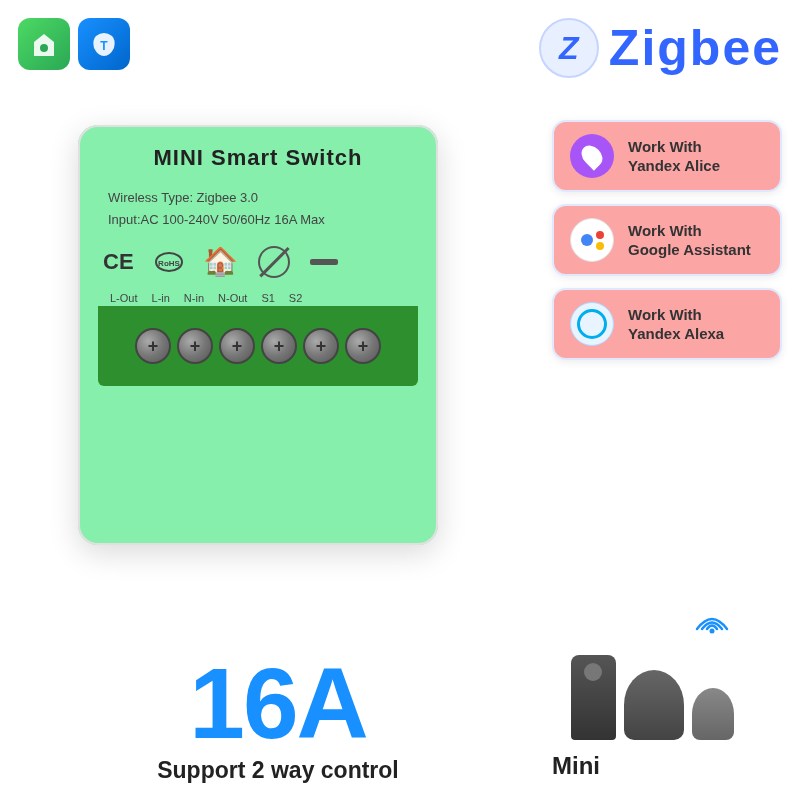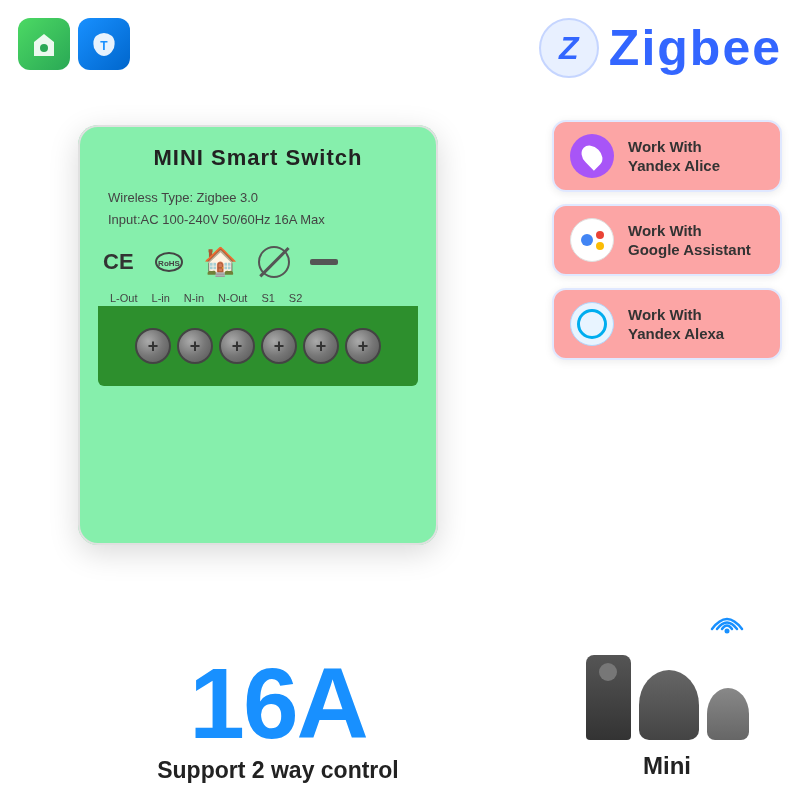--- a/index.html
+++ b/index.html
@@ -267,21 +267,21 @@
 
     
     .mini-devices {
       position: absolute;
       bottom: 20px;
       right: 18px;
       width: 230px;
       height: 200px;
       display: flex;
       flex-direction: column;
-      align-items: center;
+      align-items: flex-start;
       justify-content: flex-end;
     }
 
     .mini-label {
       font-size: 24px;
       font-weight: 700;
       color: #222;
       margin-top: 8px;
     }
 

